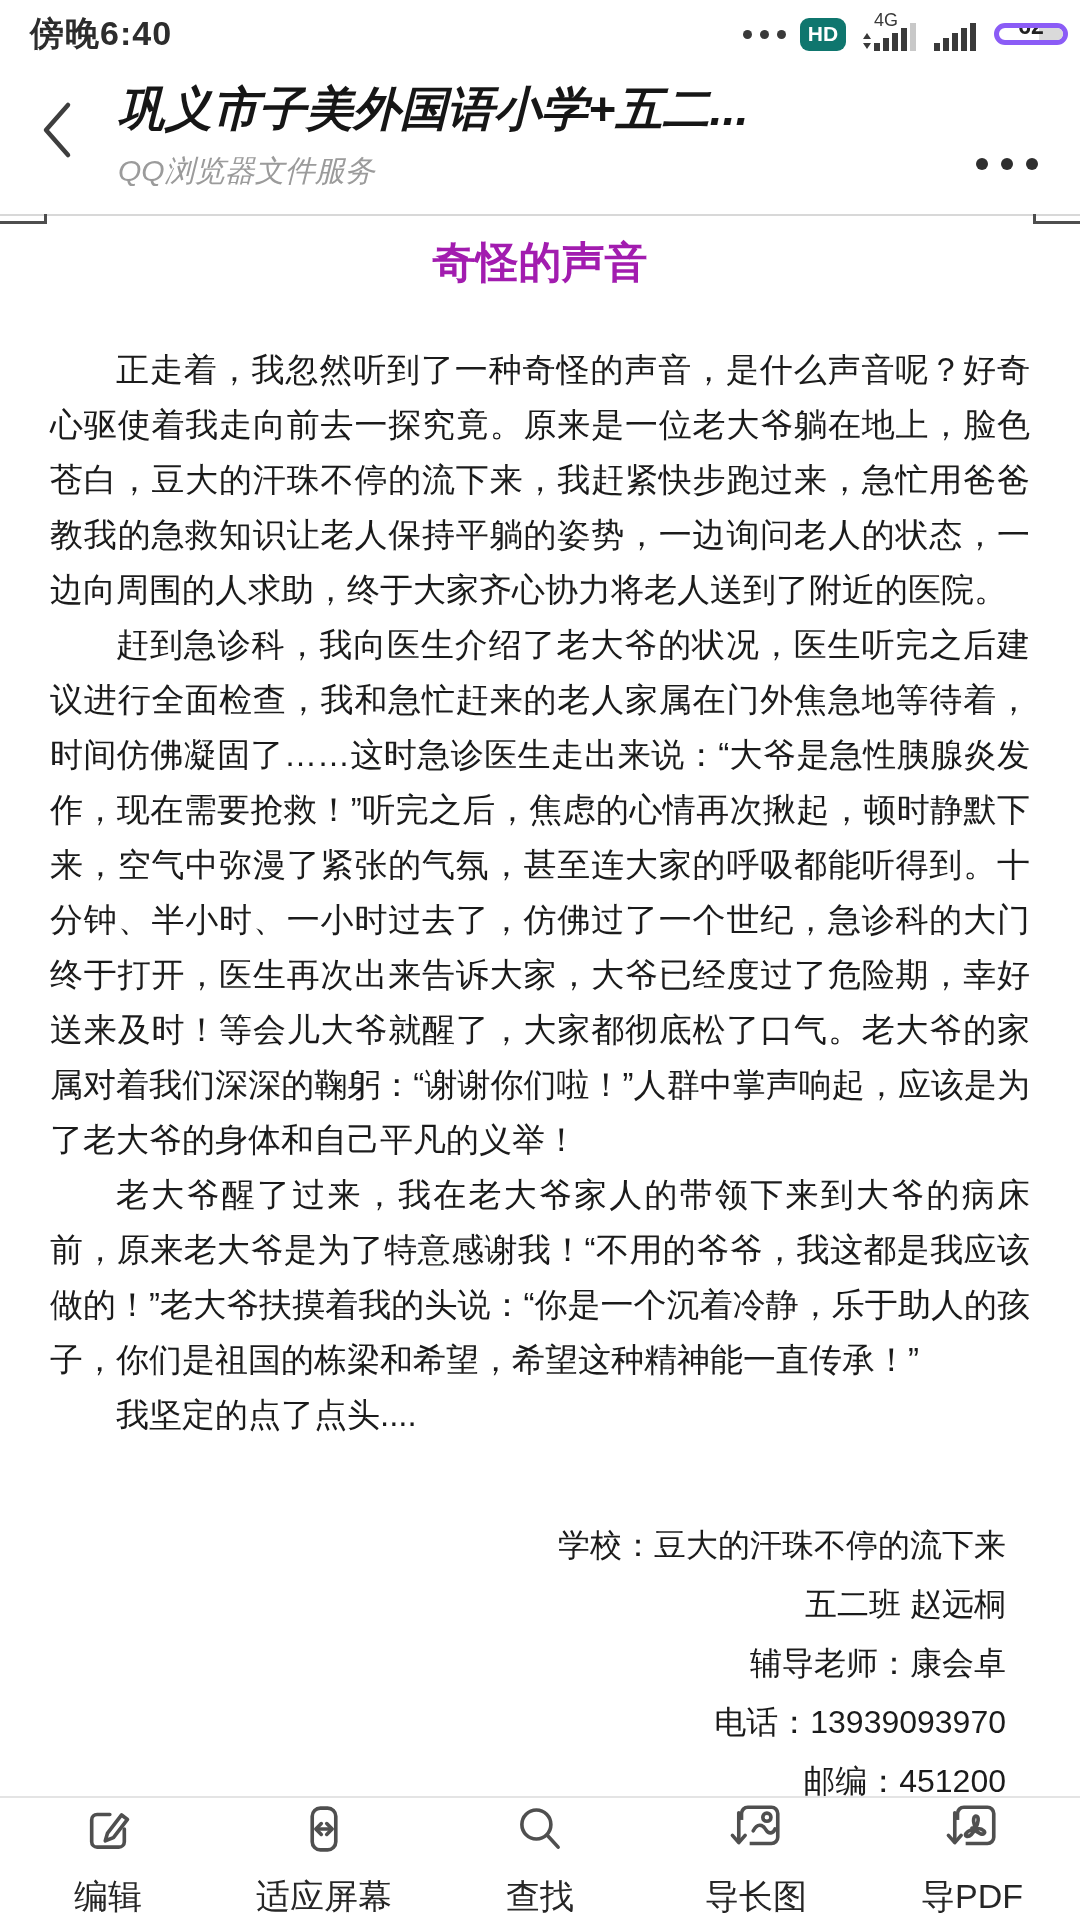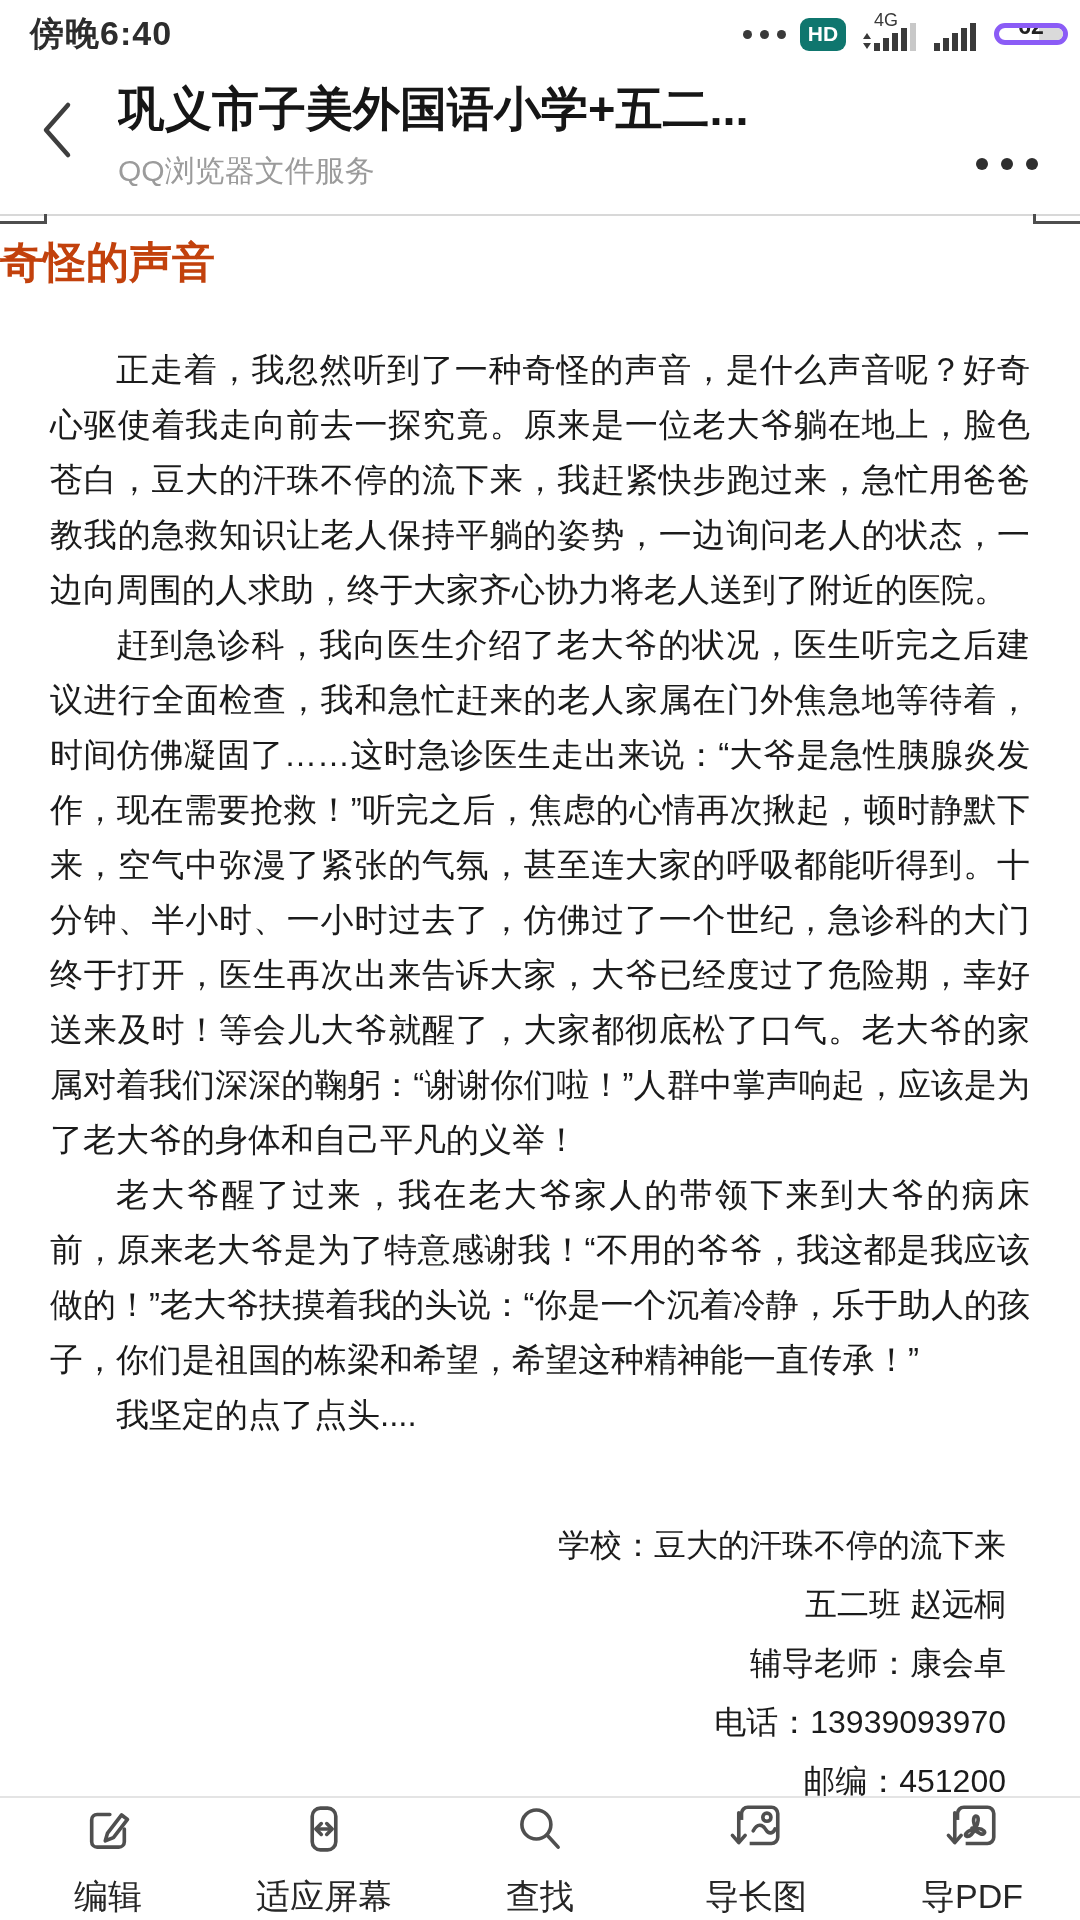--- a/index.html
+++ b/index.html
@@ -16,34 +16,34 @@
   .hd-badge{min-width:46px;height:33px;background:#0f766e;border-radius:9px;color:#fff;
             font-size:21px;font-weight:700;display:flex;align-items:center;justify-content:center;}
   .battery{position:relative;width:74px;height:22px;border:5px solid #8b5cf6;border-radius:19px;
            display:flex;align-items:flex-end;justify-content:center;overflow:hidden;box-sizing:border-box;}
   .battery .fill{position:absolute;top:0;bottom:0;right:0;width:38%;background:#dadada;}
   .battery .lvl{position:relative;font-size:23px;font-weight:600;color:#222;}
 
   
   .header{position:absolute;top:62px;left:0;right:0;height:136px;background:#fff;}
   .back-btn{position:absolute;left:34px;top:34px;width:48px;height:68px;display:flex;align-items:center;justify-content:center;}
-  .titles{position:absolute;left:118px;top:16px;right:130px;}
+  .titles{position:absolute;left:118px;top:16px;right:130px;font-style:italic;}
   .hd-title{font-size:47px;font-weight:700;color:#161616;white-space:nowrap;overflow:hidden;}
   .hd-sub{font-size:30px;color:#9b9b9b;margin-top:10px;}
   .menu-btn{position:absolute;right:42px;top:96px;display:flex;gap:13px;}
   .menu-btn i{width:12px;height:12px;border-radius:50%;background:#2e2e2e;display:block;}
 
   
   .doc{position:absolute;top:198px;left:0;right:0;height:1600px;background:#fff;}
   .page-line{position:absolute;top:16px;left:0;right:0;height:2px;background:#d8d8d8;}
   .corner-l{position:absolute;top:16px;left:0;width:47px;height:10px;
             border-bottom:3px solid #4e4e4e;border-right:3px solid #4e4e4e;box-sizing:border-box;}
   .corner-r{position:absolute;top:16px;right:0;width:47px;height:10px;
             border-bottom:3px solid #4e4e4e;border-left:3px solid #4e4e4e;box-sizing:border-box;}
-  .doc-title{padding-top:36px;text-align:left;font-size:43px;font-weight:700;color:#c2410c;}
+  .doc-title{padding-top:36px;text-align:center;font-size:43px;font-weight:700;color:#a21caf;}
   .doc-body{margin-top:50px;padding:0 50px;font-size:33px;line-height:55px;
             text-align:justify;color:#1b1b1b;}
   .doc-body p{margin:0;text-indent:2em;}
   .signature{position:absolute;top:1318px;right:74px;left:74px;text-align:right;
              font-size:32px;line-height:59px;color:#1b1b1b;}
 
   
   .toolbar{position:absolute;left:0;right:0;bottom:0;height:122px;background:#fff;
            border-top:2px solid #e4e4e4;display:flex;}
   .tb-item{flex:1;display:flex;flex-direction:column;align-items:center;justify-content:center;gap:16px;padding-top:2px;}

